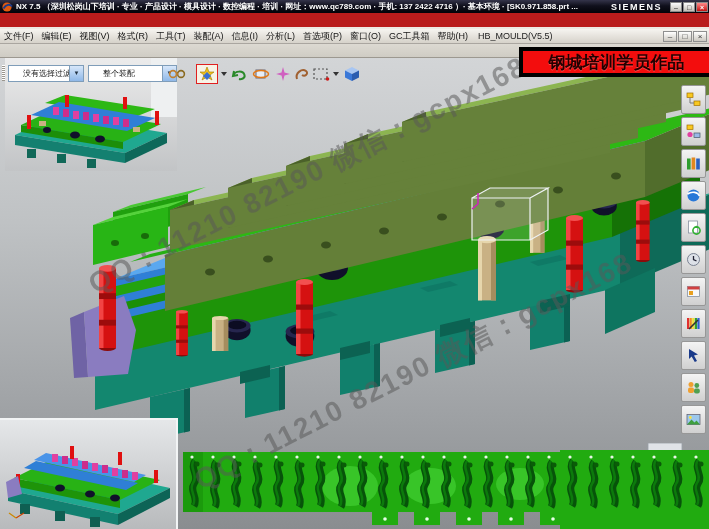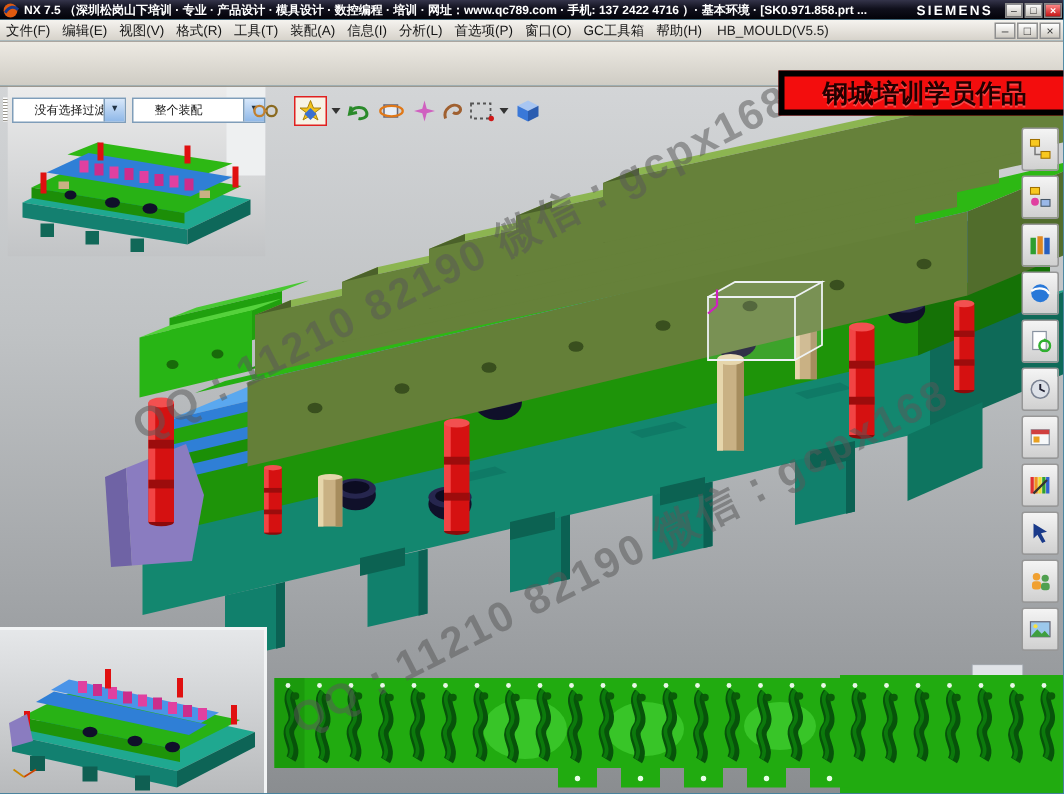--- a/index.html
+++ b/index.html
@@ -1,28 +1,28 @@
 <!DOCTYPE html>
 <html><head>
 <meta charset="utf-8">
 <style>
   html,body{margin:0;padding:0;background:#666;}
-  .window{position:relative;width:709px;height:529px;overflow:hidden;background:#0ea5e9;
+  .window{position:relative;width:709px;height:529px;overflow:hidden;background:#b91c1c;
           font-family:"Liberation Sans",sans-serif;-webkit-font-smoothing:antialiased;}
   
   .titlebar{position:absolute;top:0;left:0;right:0;height:13px;display:flex;align-items:center;
             background:linear-gradient(#34344a 0%,#10101c 45%,#020208 100%);color:#fff;z-index:30;}
   .nxlogo{width:11px;height:10px;margin:0 3px 0 2px;flex:0 0 auto;}
   .title-text{font-size:8px;font-weight:bold;white-space:nowrap;overflow:hidden;flex:1;}
   .brand{font-size:9px;font-weight:bold;letter-spacing:1.5px;margin:0 8px 0 6px;padding-left:20px;}
   .tb-btn{width:12px;height:10px;font-size:7px;line-height:9px;text-align:center;color:#222;
           background:linear-gradient(#fdfdfd,#c4c0b8);border:1px solid #8a8a8a;margin-right:1px;box-sizing:border-box;}
   .tb-btn.close{background:linear-gradient(#ff8a8a,#c41212);color:#fff;font-weight:bold;}
   
-  .menubar{position:absolute;top:13px;left:0;right:0;height:14px;display:flex;align-items:center;
+  .menubar{position:absolute;top:29px;left:0;right:0;height:14px;display:flex;align-items:center;
            background:linear-gradient(#f6f4f0,#d6d2ca);border-bottom:1px solid #aaa6a0;font-size:9px;color:#151515;z-index:29;}
   .menu-item{padding:0 4px;white-space:nowrap;}
   .menu-extra{padding:0 6px;white-space:nowrap;color:#222;text-align:right;}
   .mb-right{margin-left:auto;display:flex;margin-right:2px;}
   .mb-btn{width:14px;height:11px;border:1px solid #8f8f8f;background:linear-gradient(#ffffff,#cdc9c1);
           font-size:8px;line-height:9px;text-align:center;color:#333;margin-left:1px;box-sizing:border-box;}
   
   .toolbar{position:absolute;top:27px;left:0;right:0;height:30px;
            background:linear-gradient(#eeebe4,#cfccc4);border-bottom:1px solid #9c9890;z-index:20;}
   .grip{position:absolute;left:2px;top:38px;width:3px;height:16px;

